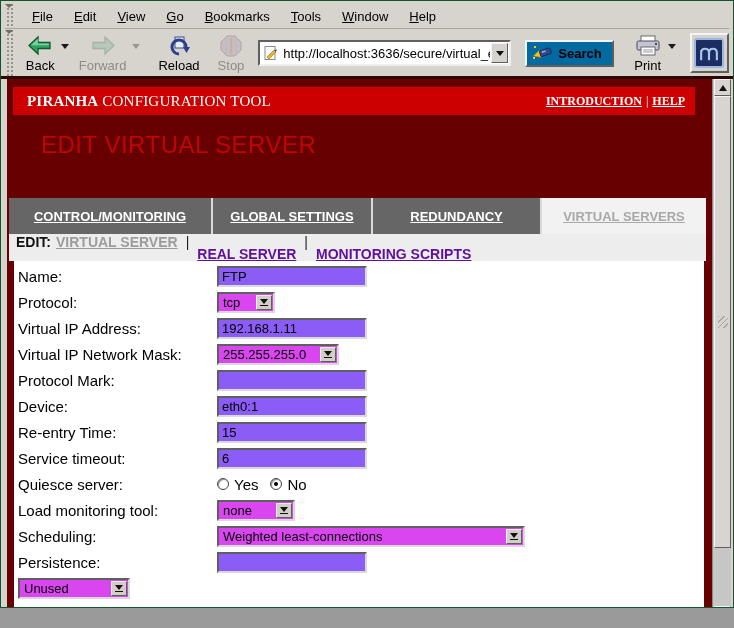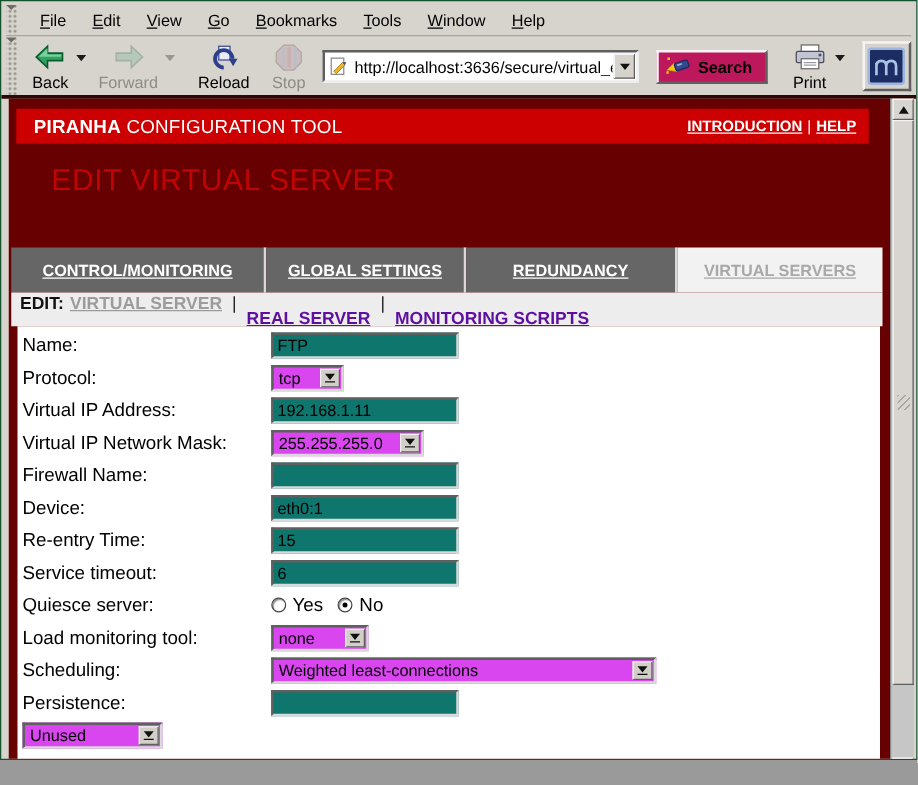--- a/index.html
+++ b/index.html
@@ -54,21 +54,21 @@
   }
   .combo-btn {
     width:17px; height:20px; background:#d6d2cc; margin-right:1px;
     border:1px solid; border-color:#f4f4f4 #5f5f5f #5f5f5f #f4f4f4;
     display:flex; align-items:center; justify-content:center; cursor:pointer;
   }
   .combo-btn .tri { width:0; height:0; border-left:4px solid transparent; border-right:4px solid transparent; border-top:5px solid #111; }
 
   .search-btn {
     margin-left:14px; height:27px; padding:0 10px 0 6px;
-    background:#be185d; border:2px solid; border-color:#f4f4f4 #5f5f5f #5f5f5f #f4f4f4;
+    background:#0369a1; border:2px solid; border-color:#f4f4f4 #5f5f5f #5f5f5f #f4f4f4;
     display:flex; align-items:center; gap:5px; cursor:pointer;
     font-size:13px; font-weight:bold; color:#000;
   }
 
   .print-wrap { display:flex; align-items:center; margin-left:16px; }
   .logo-btn {
     margin-left:8px; width:40px; height:40px; background:#d6d2cc;
     border:2px solid; border-color:#f4f4f4 #5f5f5f #5f5f5f #f4f4f4;
     display:flex; align-items:center; justify-content:center; cursor:pointer;
   }
@@ -77,21 +77,21 @@
 
   .chrome-divider { position:absolute; top:75px; left:0; right:0; height:3px; background:#2d0606; }
 
   
   .page {
     position:absolute; top:78px; left:6px; width:705px; height:544px;
     background:#670000; overflow:hidden;
   }
   .redbar {
     position:absolute; left:6px; top:8px; width:682px; height:28px; background:#cc0000;
-    display:flex; align-items:center; justify-content:space-between; padding:0 10px 0 14px;
+    display:flex; align-items:center; justify-content:space-between; padding:0 10px 0 14px;font-family:Liberation Serif, serif;
   }
   .brand { color:#fff; font-size:15px; letter-spacing:.2px; }
   .brand b { font-weight:bold; }
   .rednav { color:#fff; font-size:12px; font-weight:bold; }
   .rednav a { color:#fff; text-decoration:underline; cursor:pointer; }
   .rednav .sep { text-decoration:none; margin:0 4px; font-weight:normal; }
 
   .page-title {
     position:absolute; left:34px; top:52px; font-size:24px; color:#c00404; letter-spacing:.5px;
   }
@@ -116,21 +116,21 @@
   .subnav .sep { font-weight:normal; margin:0 8px; color:#222; }
   .subnav a { color:#5f0f9f; text-decoration:underline; cursor:pointer;margin-top:12px; }
 
   .formarea {
     position:absolute; left:7px; top:182px; width:690px; height:362px; background:#fff;
     padding-top:2px;
   }
   .frow { height:26px; display:flex; align-items:center; padding-left:4px; }
   .flabel { width:199px; font-size:15px; color:#000; flex:none; }
   .txt {
-    width:150px; height:21px; background:#0f766e;
+    width:150px; height:21px; background:#8b5cf6;
     border:2px solid; border-color:#5f5f5f #d9d9d9 #d9d9d9 #5f5f5f;
     font:13px "Liberation Sans",sans-serif; padding:0 3px; outline:none;
   }
   .sel {
     height:21px; background:#d946ef;
     border:2px solid; border-color:#5f5f5f #d9d9d9 #d9d9d9 #5f5f5f;
     display:flex; align-items:center; justify-content:space-between;
     padding:0 1px 0 4px; font-size:13px; cursor:pointer;
   }
   .cmb {
@@ -355,21 +355,21 @@
         <span class="sel" style="width:122px;">
           <span>255.255.255.0</span>
           <span class="cmb">
               <span class="tri"></span>
               <span class="bar"></span>
             </span>
         </span>
       </div>
 
       <div class="frow">
-        <span class="flabel">Firewall Name:</span>
+        <span class="flabel">Protocol Mark:</span>
         <input class="txt" type="text" value="" style="">
       </div>
 
       <div class="frow">
         <span class="flabel">Device:</span>
         <input class="txt" type="text" value="eth0:1" style="">
       </div>
 
       <div class="frow">
         <span class="flabel">Re-entry Time:</span>

